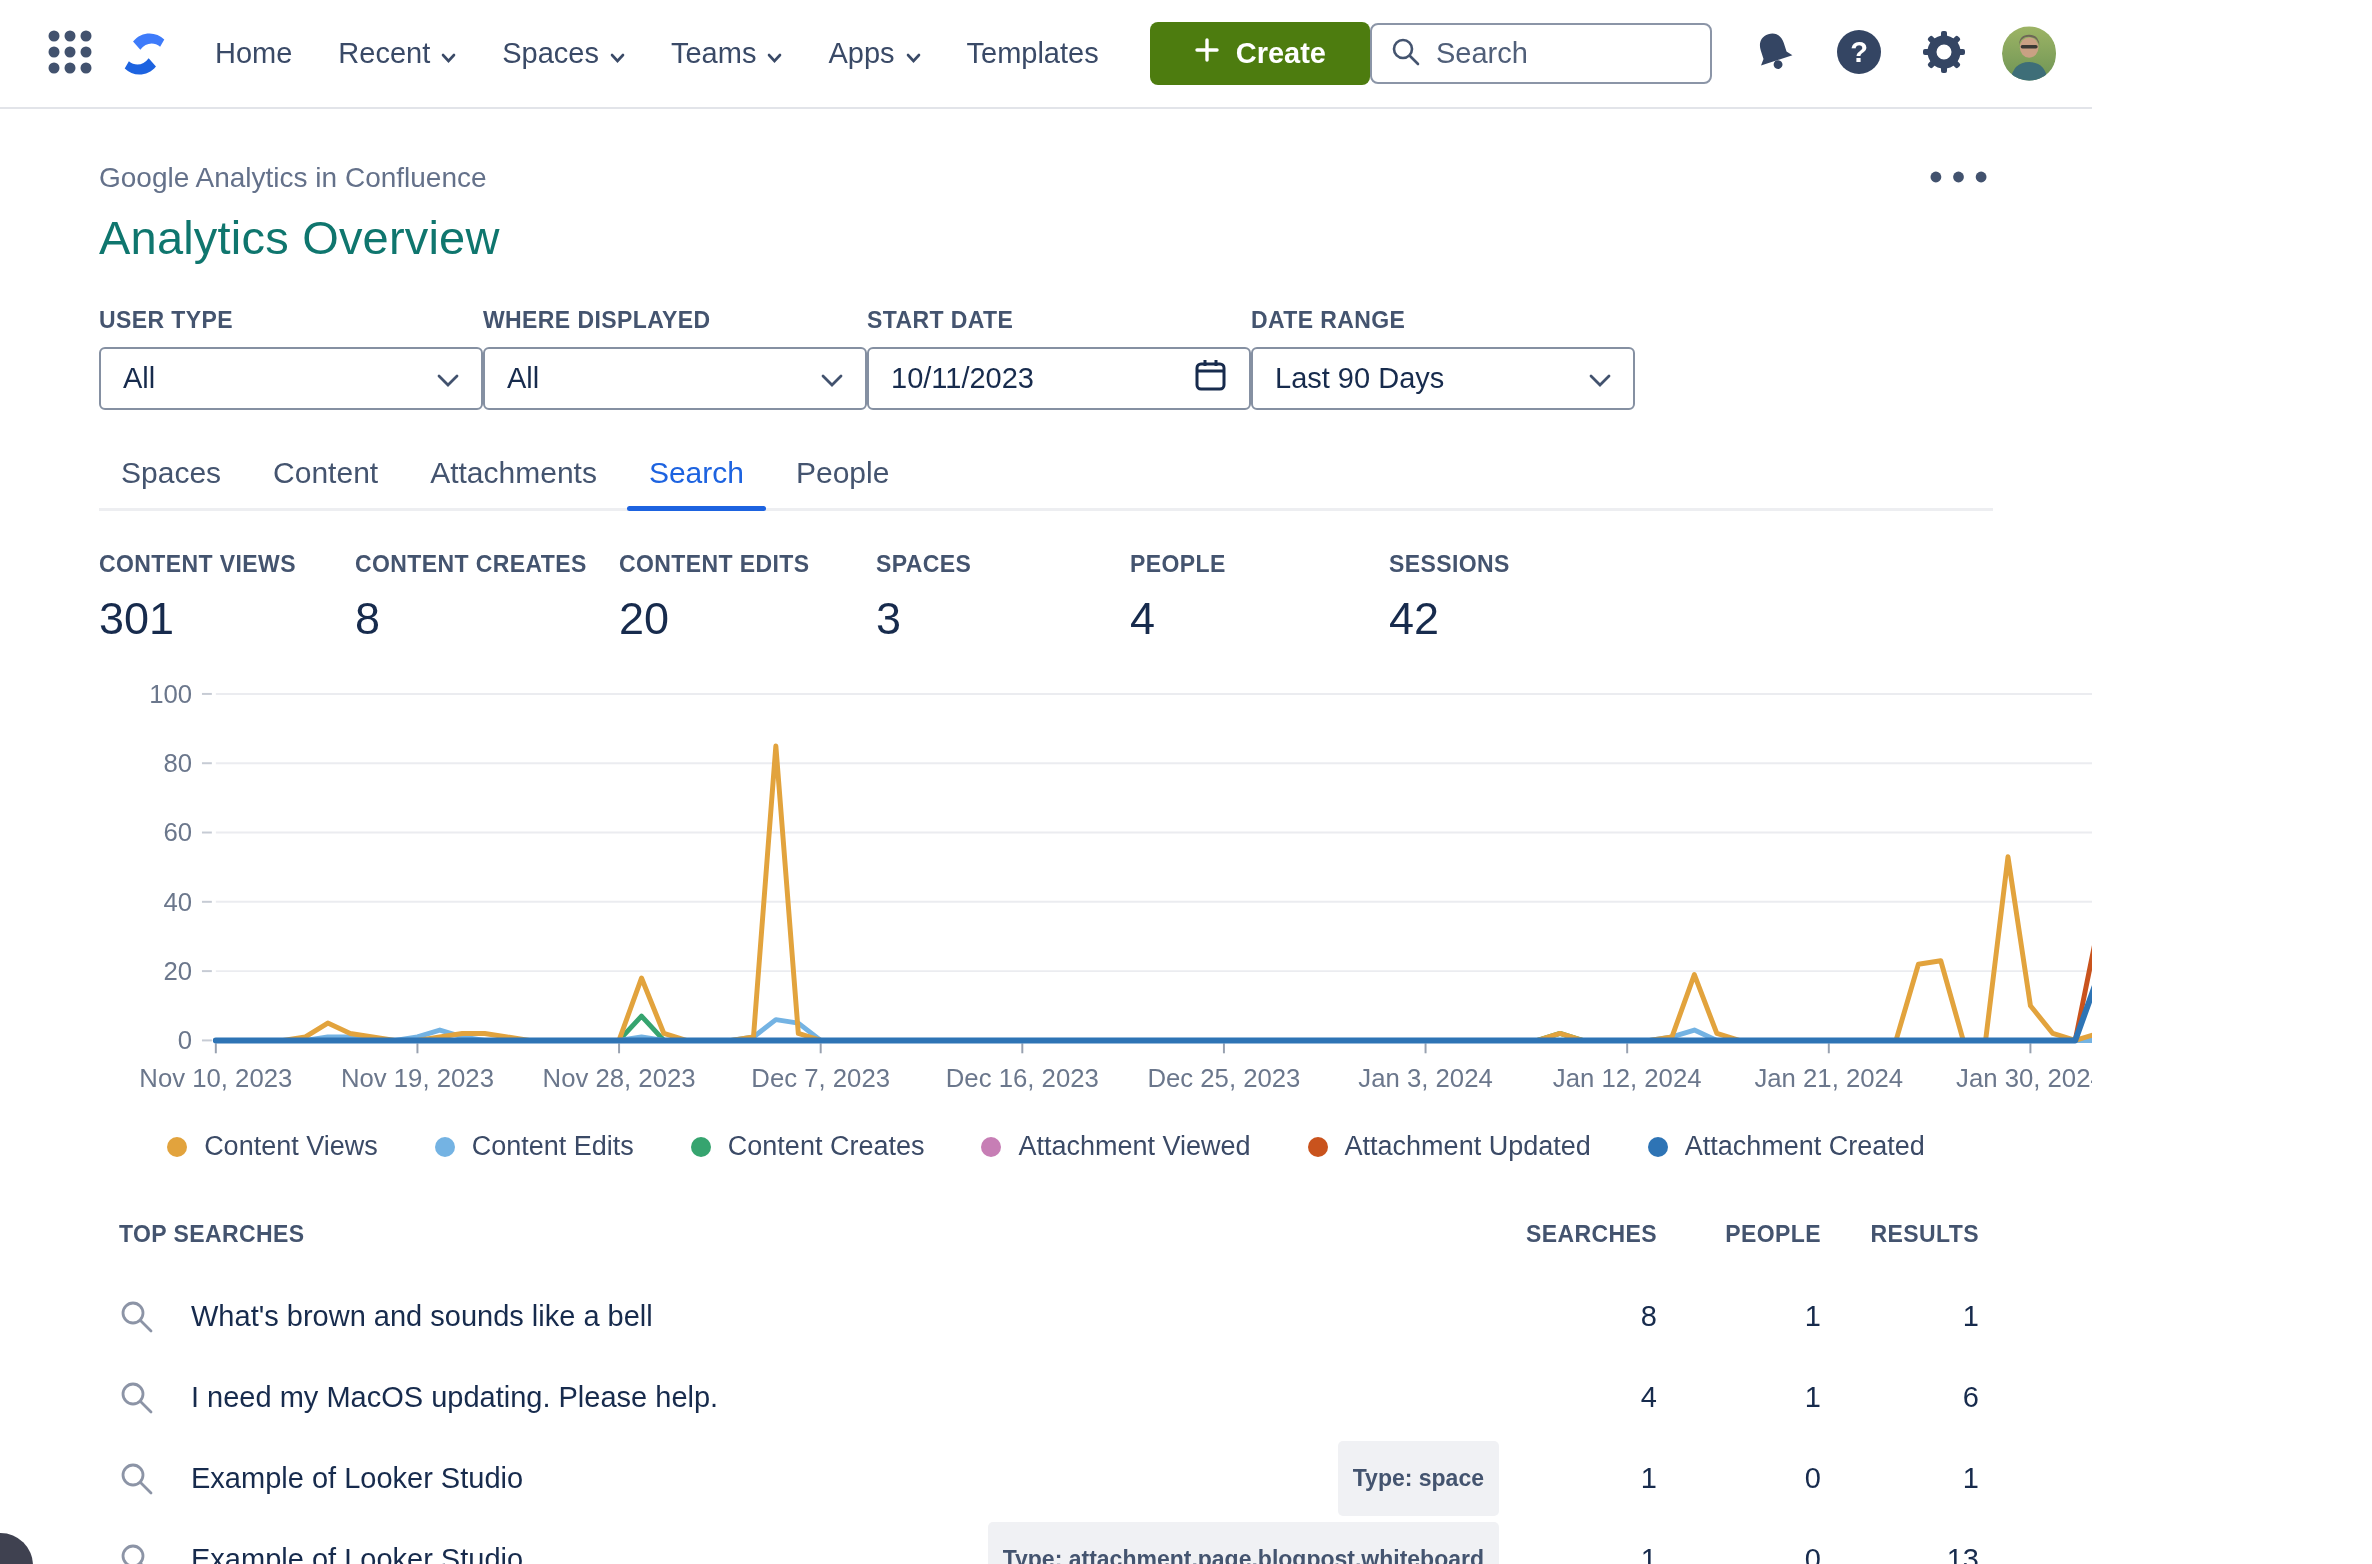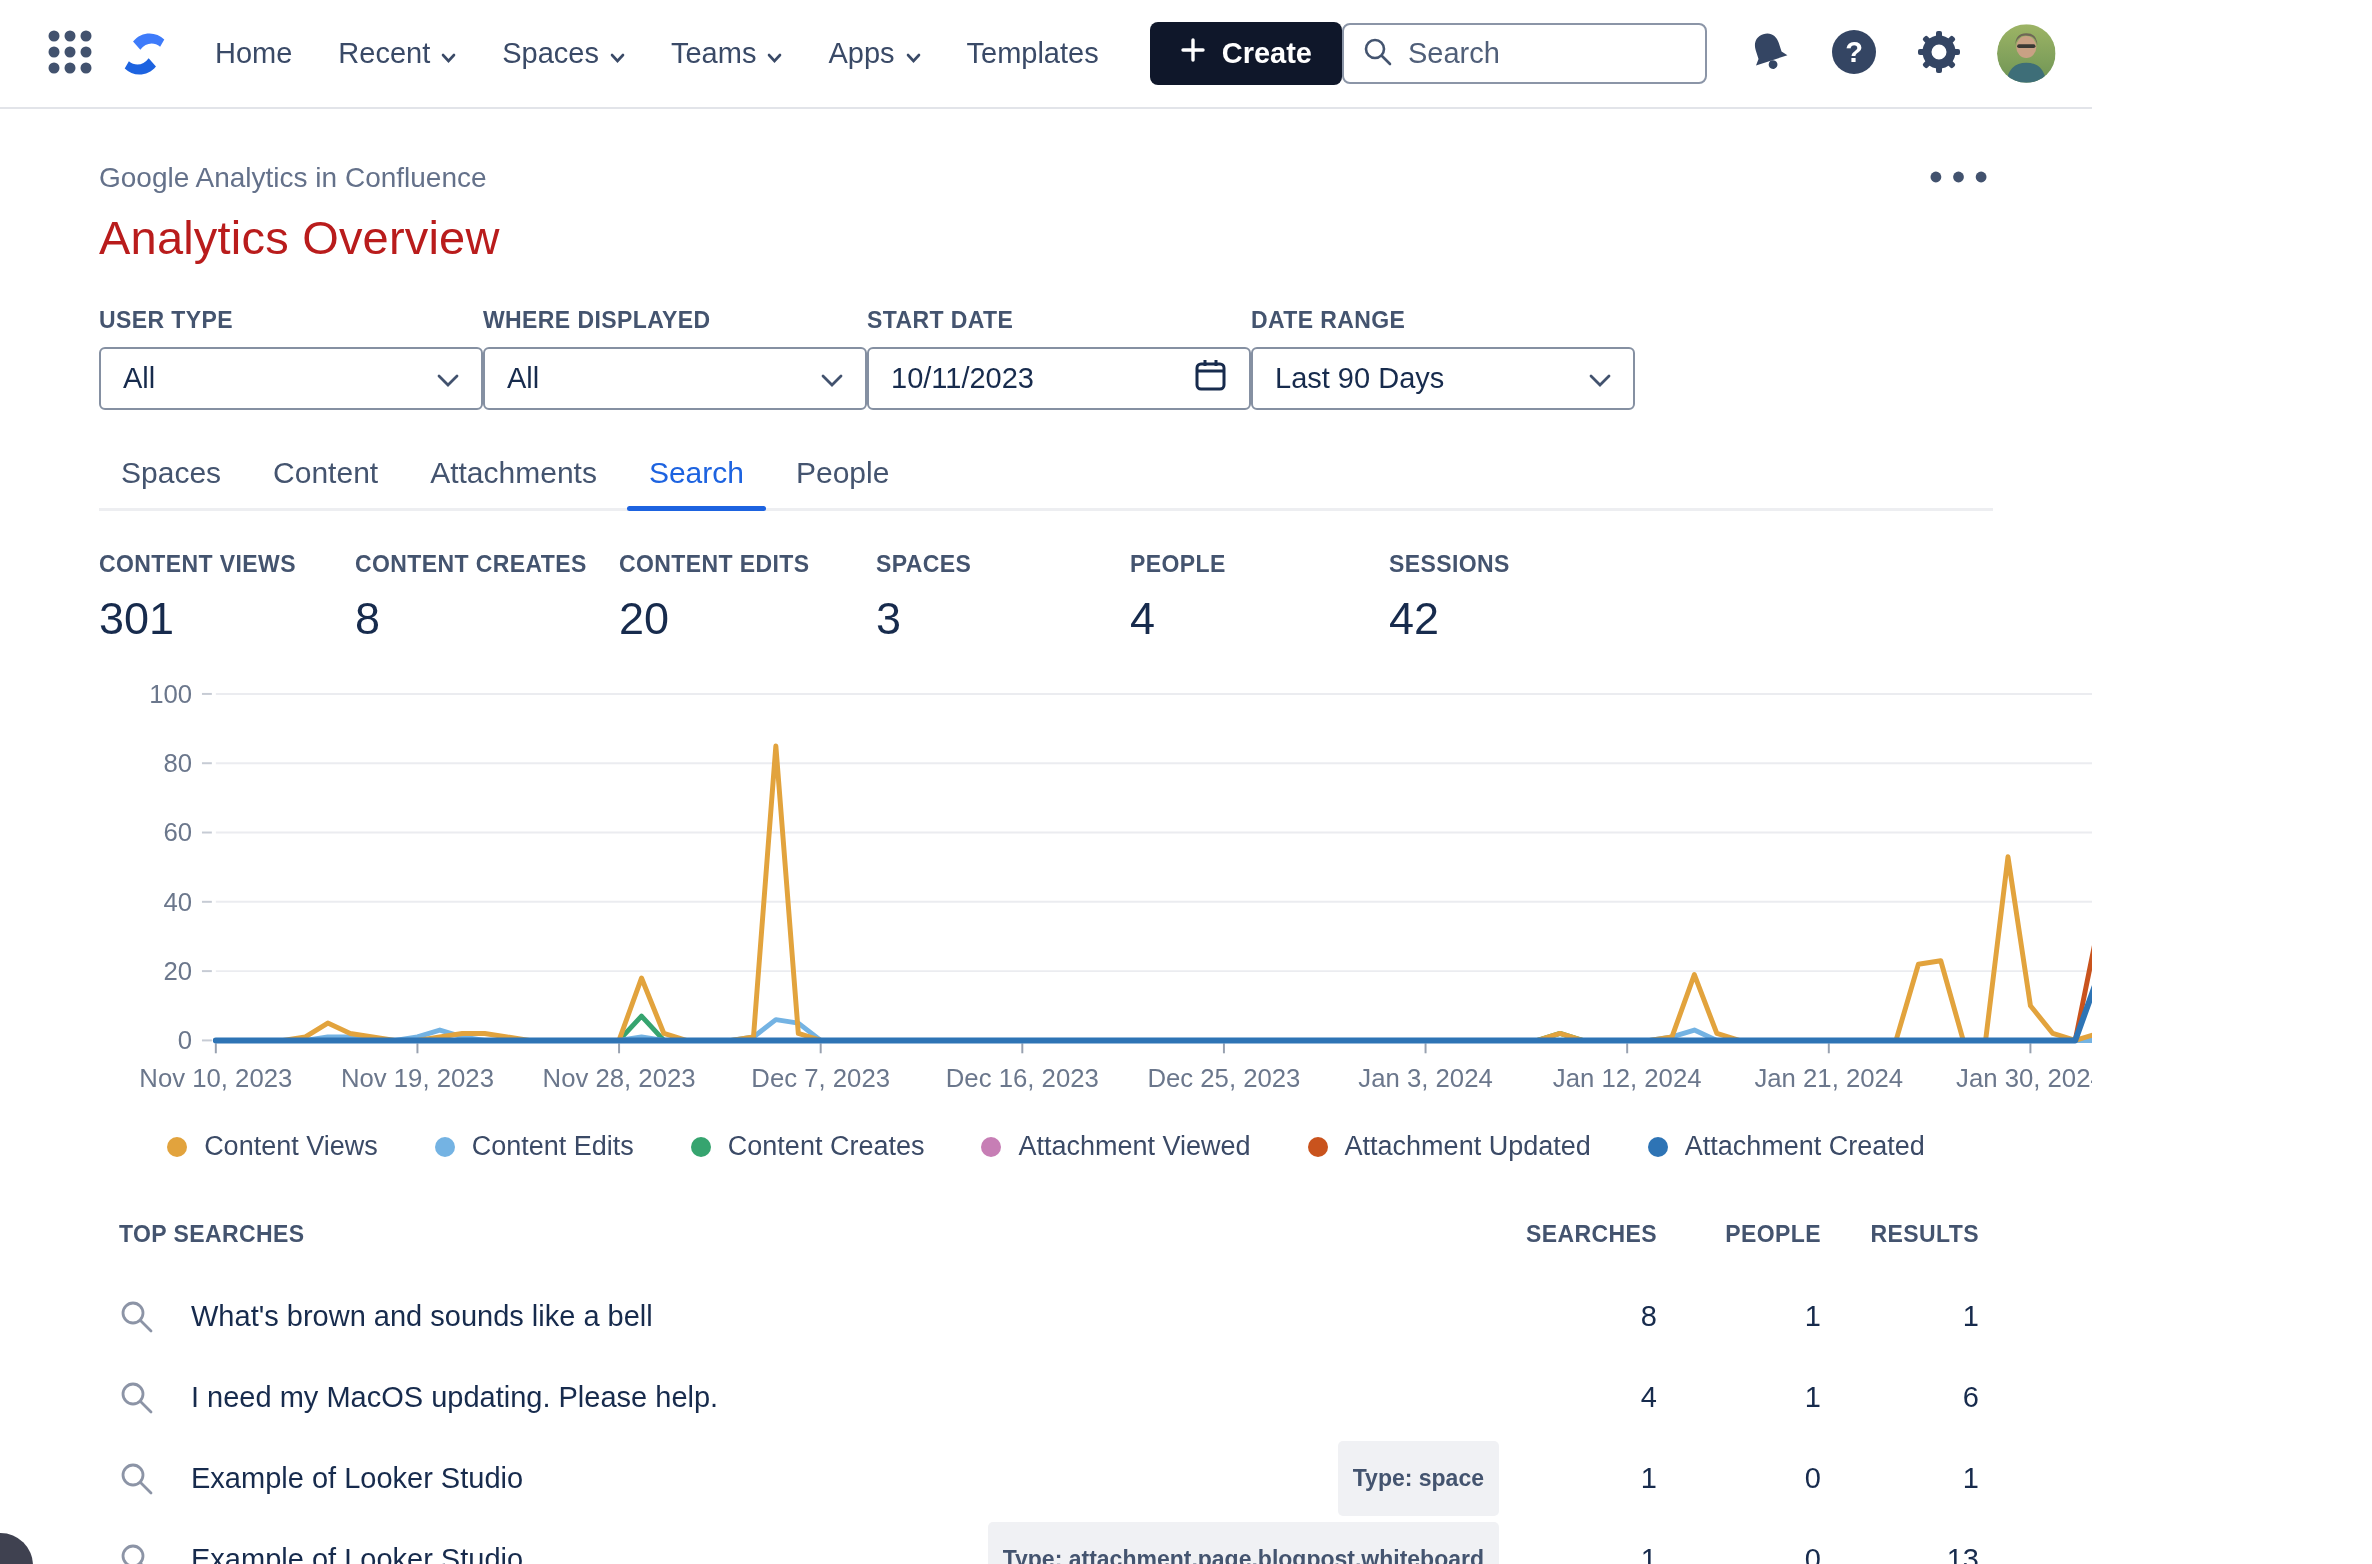--- a/index.html
+++ b/index.html
@@ -10,38 +10,38 @@
   
   .topnav { height:109px; display:flex; align-items:center; padding:0 36px 0 46px;
             border-bottom:2px solid #E2E4E9; background:#fff; }
   .icon-plain-btn { background:none; border:none; cursor:pointer; display:flex; align-items:center; }
   .grid-btn { margin-right:24px; }
   .logo { margin-right:44px; display:flex; align-items:center; }
   .main-nav { display:flex; align-items:center; gap:46px; }
   .nav-item { display:flex; align-items:center; gap:11px; font-size:29px; font-weight:500;
               color:#3A4A67; cursor:pointer; background:none; border:none;
               font-family:inherit; }
-  .create-btn { margin-left:51px; height:63px; padding:0 30px; background:#0f172a; color:#fff;
+  .create-btn { margin-left:51px; height:63px; padding:0 44px; background:#4d7c0f; color:#fff;
                 border:none; border-radius:8px; font-size:29px; font-weight:600; display:flex;
                 align-items:center; gap:16px; cursor:pointer; font-family:inherit; }
   .search-box { margin-left:auto; width:390px; height:61px; border:2px solid #8B95A7;
                 border-radius:8px; display:flex; align-items:center; padding:0 18px; gap:14px;
                 background:#fff; }
   .search-box input { border:none; outline:none; font-size:29px; color:#172B4D; width:100%;
                       font-family:inherit; background:transparent; }
   .search-box input::placeholder { color:#505F79; opacity:1; }
   .tn-icon { margin-left:40px; }
   .avatar-btn { margin-left:36px; border-radius:50%; overflow:hidden; width:63px; height:63px; padding:0; }
 
   
   .main { padding:0 99px; }
   .breadcrumb-row { margin-top:53px; display:flex; align-items:center; justify-content:space-between; }
   .breadcrumb { font-size:28px; color:#64718A; text-decoration:none; cursor:pointer; }
   .more-btn { background:none; border:none; cursor:pointer; padding:8px 6px; }
-  .page-title { margin-top:16px; font-size:47px; font-weight:500; color:#b91c1c; letter-spacing:0.2px; }
+  .page-title { margin-top:16px; font-size:47px; font-weight:500; color:#0f766e; letter-spacing:0.2px; }
 
   
   .filters { display:flex; margin-top:42px; }
   .filter { width:384px; }
   .filter-label { font-size:23px; font-weight:600; color:#44546F; letter-spacing:0.4px; margin-bottom:13px; }
   .control { height:63px; border:2px solid #8590A2; border-radius:6px; display:flex; align-items:center;
              justify-content:space-between; padding:8px 22px; font-size:29px; color:#172B4D;
              background:#fff; cursor:pointer; }
 
   

